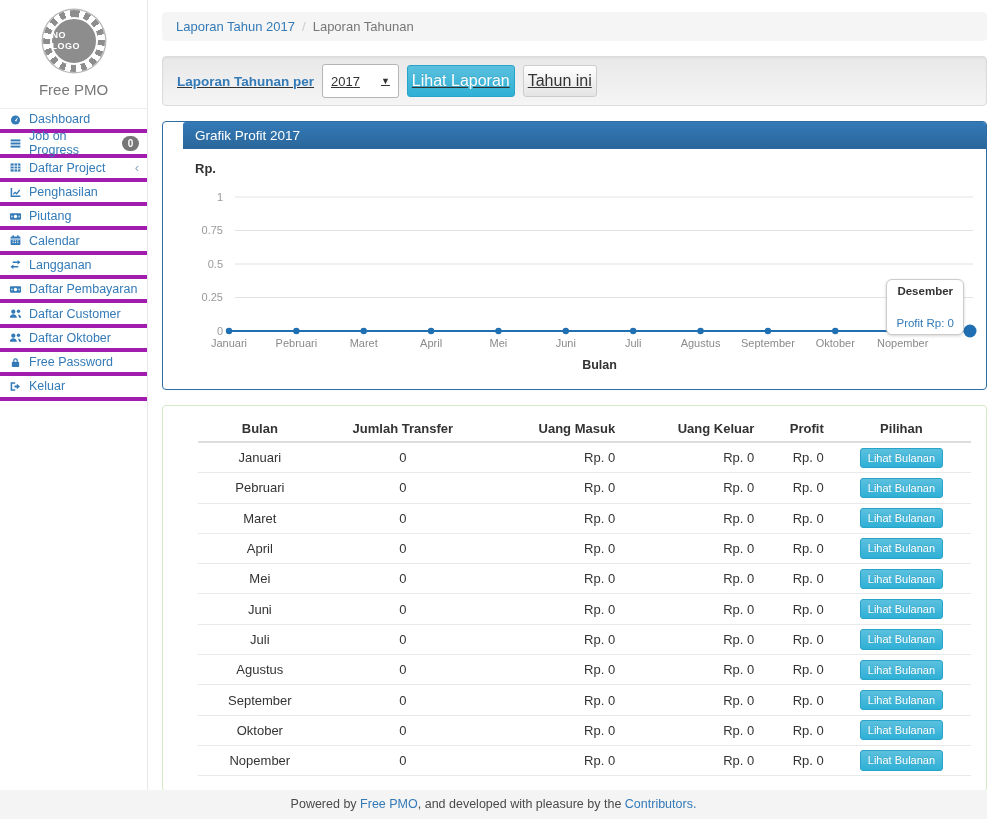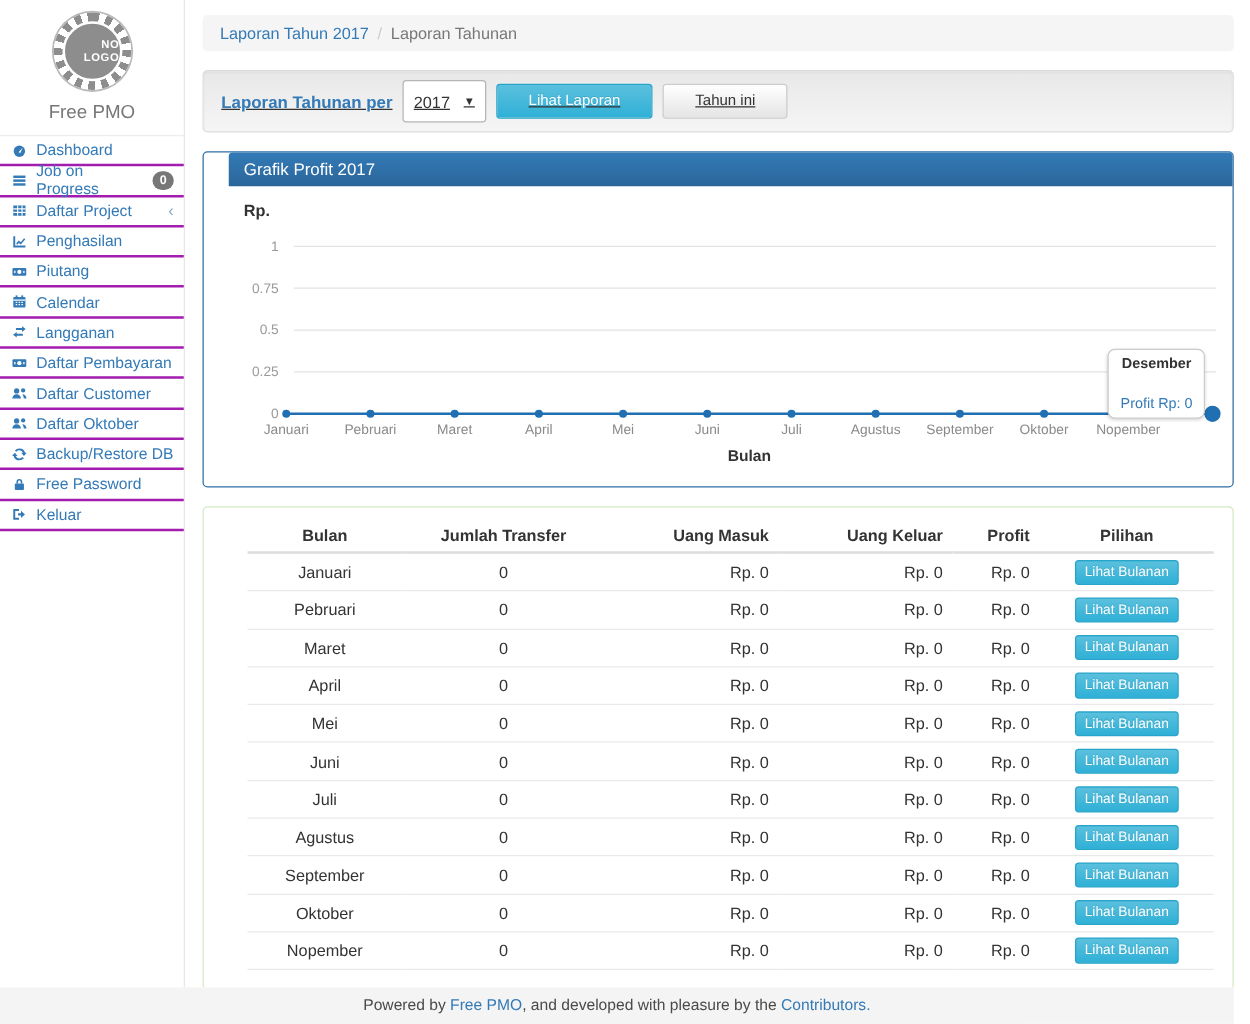--- a/index.html
+++ b/index.html
@@ -12,45 +12,45 @@
   a { text-decoration:none;margin-top:14px; }
 
   
   .sidebar { position:absolute; left:0; top:0; bottom:29px; width:148px; background:#fff; border-right:1px solid #e7e7e7; }
   .logo-wrap { padding:10px 0 10px; text-align:center; }
   .logo-badge { width:62px; height:62px; border-radius:50%; margin:0 auto;
     background:repeating-conic-gradient(#8d8d8d 0deg 11deg, #fff 11deg 22deg);
     box-shadow:0 0 0 1.5px #b9b9b9; display:flex; align-items:center; justify-content:center; }
   .logo-inner { width:48px; height:48px; border-radius:50%; background:#8d8d8d; border:2px solid #fff;
     color:#fff; font-size:9px; font-weight:bold; letter-spacing:.5px;
-    display:flex; flex-direction:column; align-items:flex-end; justify-content:center; line-height:1.25; }
+    display:flex; flex-direction:column; align-items:flex-start; justify-content:center; line-height:1.25; }
   .brand { color:#777; font-size:15px; margin-top:9px; }
   .menu { border-top:1px solid #ededed; }
-  .menu-item { display:flex; align-items:center; gap:6px; padding:4px 8px; border-bottom:2px solid #a21caf;
+  .menu-item { display:flex; align-items:center; gap:6px; padding:4px 8px; border-bottom:4px solid #a21caf;
     color:#337ab7; font-size:12.5px; cursor:pointer; height:24.3px; }
   .menu-item .icon { width:15px; flex:none; display:inline-flex; justify-content:center; color:#337ab7; }
   .badge { margin-left:auto; background:#777; color:#fff; border-radius:10px; font-size:10px; font-weight:bold;
     padding:2px 6px; min-width:8px; text-align:center; line-height:1.1; }
   .chev { margin-left:auto; color:#8aa7c0; font-size:13px; line-height:1; }
 
   
   .main { position:absolute; left:149px; top:0; right:0; bottom:29px; padding:12px 13px; overflow:hidden; background:#fff; }
 
   .breadcrumb { background:#f5f5f5; border-radius:4px; padding:7px 14px; font-size:13px; margin-bottom:15px; }
   .breadcrumb a { color:#337ab7; }
   .breadcrumb .sep { color:#ccc; margin:0 7px; }
   .breadcrumb .current { color:#777; }
 
   .well { background:linear-gradient(to bottom,#e8e8e8 0,#f5f5f5 100%); border:1px solid #dcdcdc; border-radius:4px;
     box-shadow:inset 0 1px 2px rgba(0,0,0,.06); padding:7px 14px; display:flex; align-items:center; gap:8px; margin-bottom:15px;text-decoration:underline; }
   .filter-label { color:#337ab7; font-weight:bold; font-size:13.5px; }
   .select { background:#fff; border:1px solid #b5b5b5; border-radius:3px; height:16px; display:inline-flex; align-items:center;
-    padding:16px 8px; font-size:13px; gap:11px; cursor:pointer; }
+    padding:16px 8px; font-size:13px; gap:21px; cursor:pointer; }
   .select .caret { font-size:9px; color:#333; }
-  .btn { border-radius:3px; font-size:12px; padding:5px 25px; border:1px solid transparent; cursor:pointer;
+  .btn { border-radius:3px; font-size:16px; padding:5px 4px; border:1px solid transparent; cursor:pointer;
     font-family:inherit; line-height:1.3; display:inline-block; }
   .btn-info { color:#fff; background:linear-gradient(to bottom,#5bc0de 0,#2fb0d6 100%); border-color:#28a4c9;
     text-shadow:0 -1px 0 rgba(0,0,0,.1); }
   .btn-default { color:#333; background:linear-gradient(to bottom,#fff 0,#e4e4e4 100%); border-color:#ccc;text-align:right; }
   .btn-xs { font-size:11px; padding:2px 7px; }
 
   .panel { border:1px solid; border-radius:4px; margin-bottom:15px; background:#fff;padding-left:20px; }
   .panel-primary { border-color:#2e6da4; }
   .panel-primary .panel-heading { background:linear-gradient(to bottom,#337ab7 0,#2b669a 100%); color:#fff;
     padding:6px 12px; font-size:13.5px; border-radius:3px 3px 0 0; }
@@ -186,29 +186,20 @@
       <div class="menu-item">
         <span class="icon">
           <svg viewBox="0 0 16 16" width="13" height="13" fill="currentColor" aria-hidden="true">
             <circle cx="5.3" cy="5.8" r="2.6"></circle>
             <path d="M1 13.3c0-2.4 1.9-4.3 4.3-4.3s4.3 1.9 4.3 4.3z"></path>
             <circle cx="11.7" cy="5.3" r="2.1"></circle>
             <path d="M10.9 9.1c2.4 0 4.1 1.8 4.1 4.2h-2.7c0-1.6-.5-3.1-1.4-4.2z"></path>
           </svg>
         </span>
         <span>Daftar Oktober</span>
-      </div>
-      <div class="menu-item">
-        <span class="icon">
-          <svg viewBox="0 0 16 16" width="13" height="13" fill="currentColor" aria-hidden="true">
-            <path d="M8 2.1a5.9 5.9 0 0 1 5.7 4.4h1.5l-2.7 3.1-2.7-3.1h1.8A4 4 0 0 0 8 4a4 4 0 0 0-3 1.4L3.5 4.1A5.9 5.9 0 0 1 8 2.1z"></path>
-            <path d="M8 13.9a5.9 5.9 0 0 1-5.7-4.4H.8l2.7-3.1 2.7 3.1H4.4A4 4 0 0 0 8 12a4 4 0 0 0 3-1.4l1.5 1.3A5.9 5.9 0 0 1 8 13.9z"></path>
-          </svg>
-        </span>
-        <span>Backup/Restore DB</span>
       </div>
       <div class="menu-item">
         <span class="icon">
           <svg viewBox="0 0 16 16" width="13" height="13" fill="currentColor" aria-hidden="true">
             <path d="M5.1 7.2V5.6a2.9 2.9 0 0 1 5.8 0v1.6H9.3V5.6a1.3 1.3 0 0 0-2.6 0v1.6z"></path>
             <rect x="3.5" y="7.2" width="9" height="6.3" rx="1"></rect>
           </svg>
         </span>
         <span>Free Password</span>
       </div>

